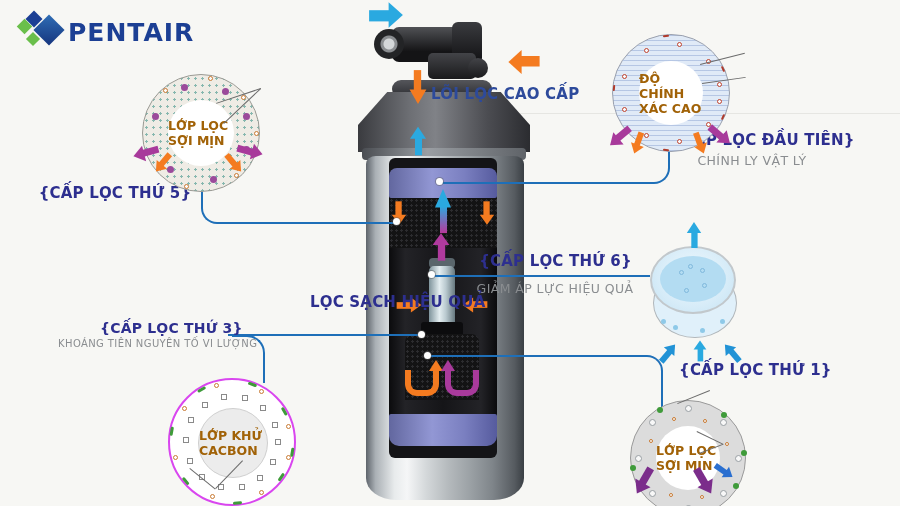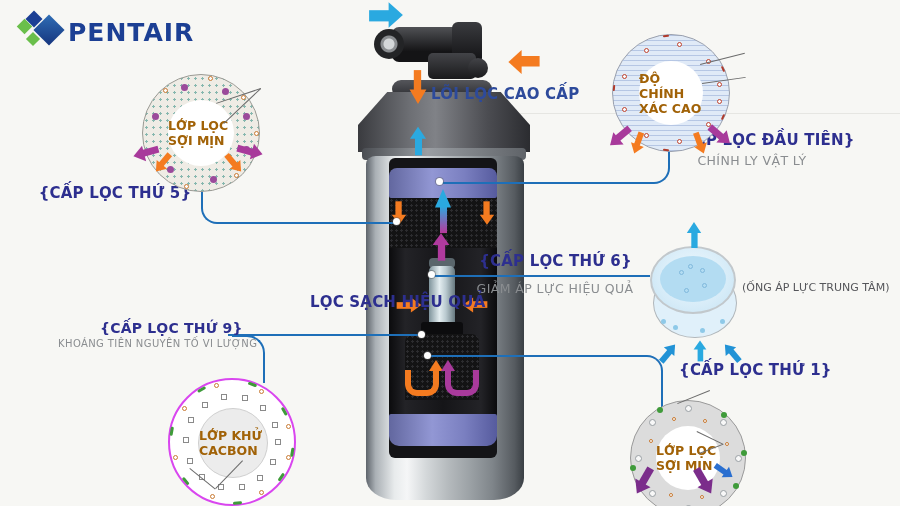--- a/index.html
+++ b/index.html
@@ -138,28 +138,27 @@
   <div class="wdot" style="left:424px;top:352px;"></div>
 
   <div class="hd ctr" style="left:30px;top:184px;width:170px;">{CẤP LỌC THỨ 5}</div>
 
   <div class="hd ctr" style="left:672px;top:131px;width:182px;">{CẤP LỌC ĐẦU TIÊN}</div>
   <div class="sub ctr" style="left:672px;top:153px;width:160px;">CHÍNH LY VẬT LÝ</div>
 
   <div class="hd ctr" style="left:468px;top:252px;width:175px;">{CẤP LỌC THỨ 6}</div>
   <div class="sub ctr" style="left:466px;top:281px;width:178px;">GIẢM ÁP LỰC HIỆU QUẢ</div>
 
-  <div class="hd ctr" style="left:100px;top:320px;width:130px;font-size:14px;">{CẤP LỌC THỨ 9}</div>
+  <div class="hd ctr" style="left:100px;top:320px;width:130px;font-size:14px;">{CẤP LỌC THỨ 3}</div>
   <div class="sub ctr" style="left:58px;top:338px;width:180px;font-size:10px;">KHOÁNG TIÊN NGUYÊN TỐ VI LƯỢNG</div>
 
   <div class="hd" style="left:679px;top:361px;">{CẤP LỌC THỨ 1}</div>
 
   <div class="hd" style="left:431px;top:85px;color:#2d4a9b;">LÕI LỌC CAO CẤP</div>
   <div class="hd" style="left:310px;top:293px;">LỌC SẠCH HIỆU QUẢ</div>
-  <div class="sub" style="left:742px;top:281px;font-size:11px;color:#55565a;letter-spacing:0;">(ỐNG ÁP LỰC TRUNG TÂM)</div>
 
   <div class="circ c-outer1" id="c1" style="left:142px;top:74px;width:116px;height:116px;">
     <div class="c-inner" style="left:25px;top:25px;width:66px;height:66px;">
       <div class="clabel">LỚP LỌC SỢI MỊN</div>
     </div>
   <span class="p p-dot-purple" style="left: 99.6052px; top: 70.917px; width: 7px; height: 7px;"></span>
       <span class="p p-dot-purple" style="left: 66.9233px; top: 100.864px; width: 7px; height: 7px;"></span>
       <span class="p p-dot-purple" style="left: 23.6462px; top: 91.2701px; width: 7px; height: 7px;"></span>
       <span class="p p-dot-purple" style="left: 9.39475px; top: 38.083px; width: 7px; height: 7px;"></span>
       <span class="p p-dot-purple" style="left: 38.083px; top: 9.39475px; width: 7px; height: 7px;"></span>

